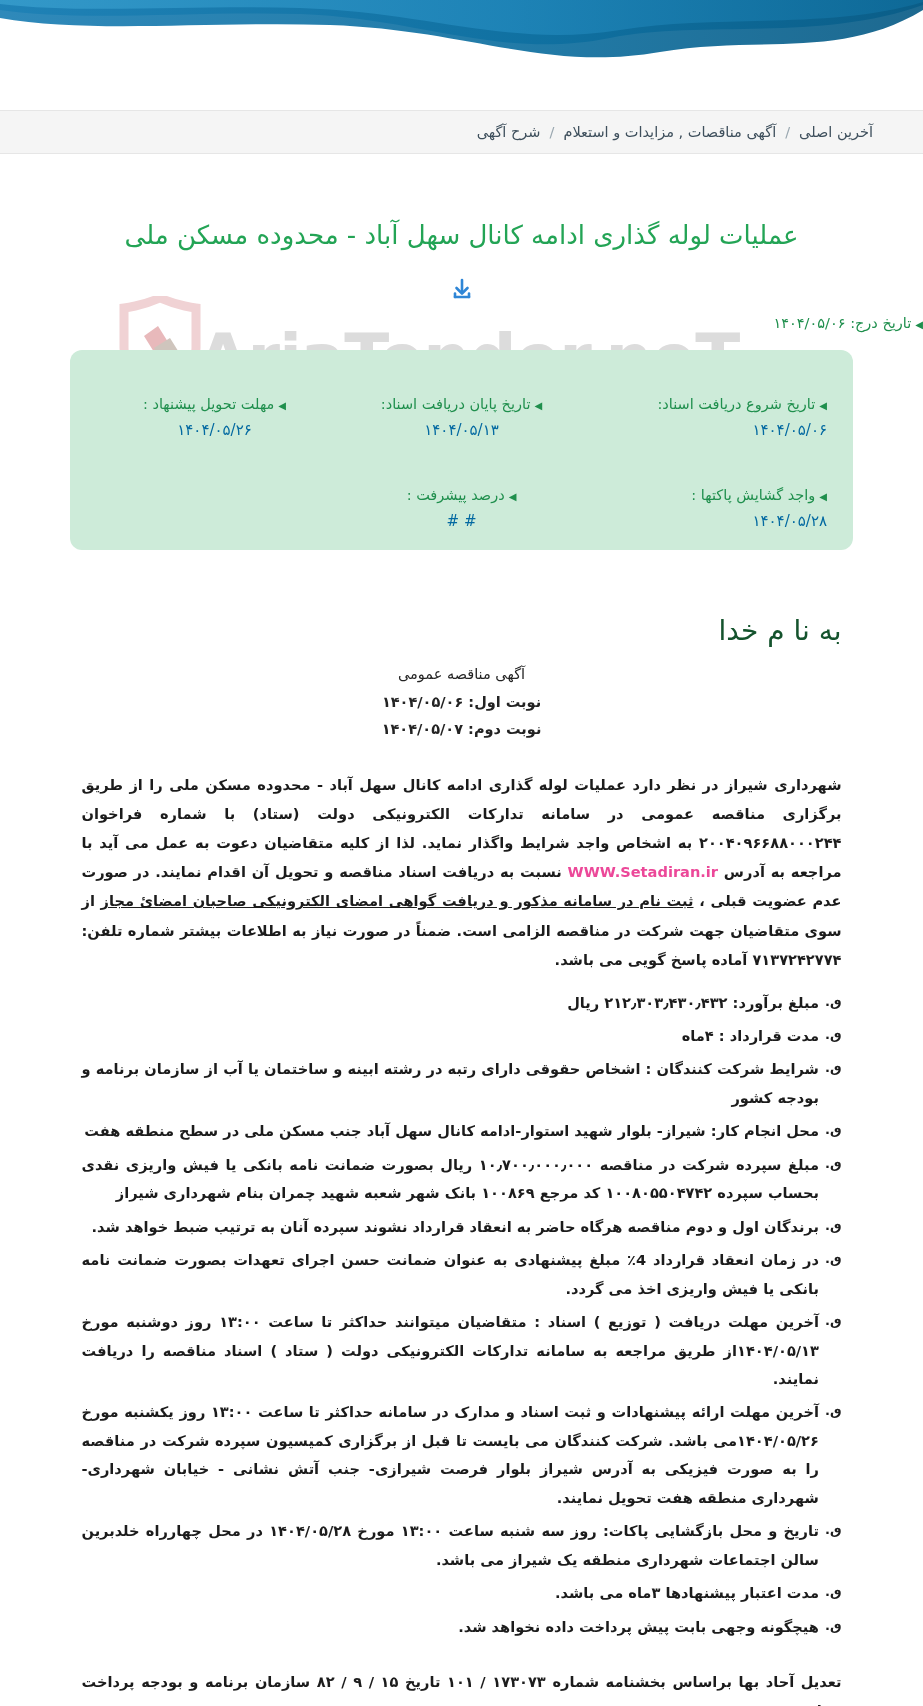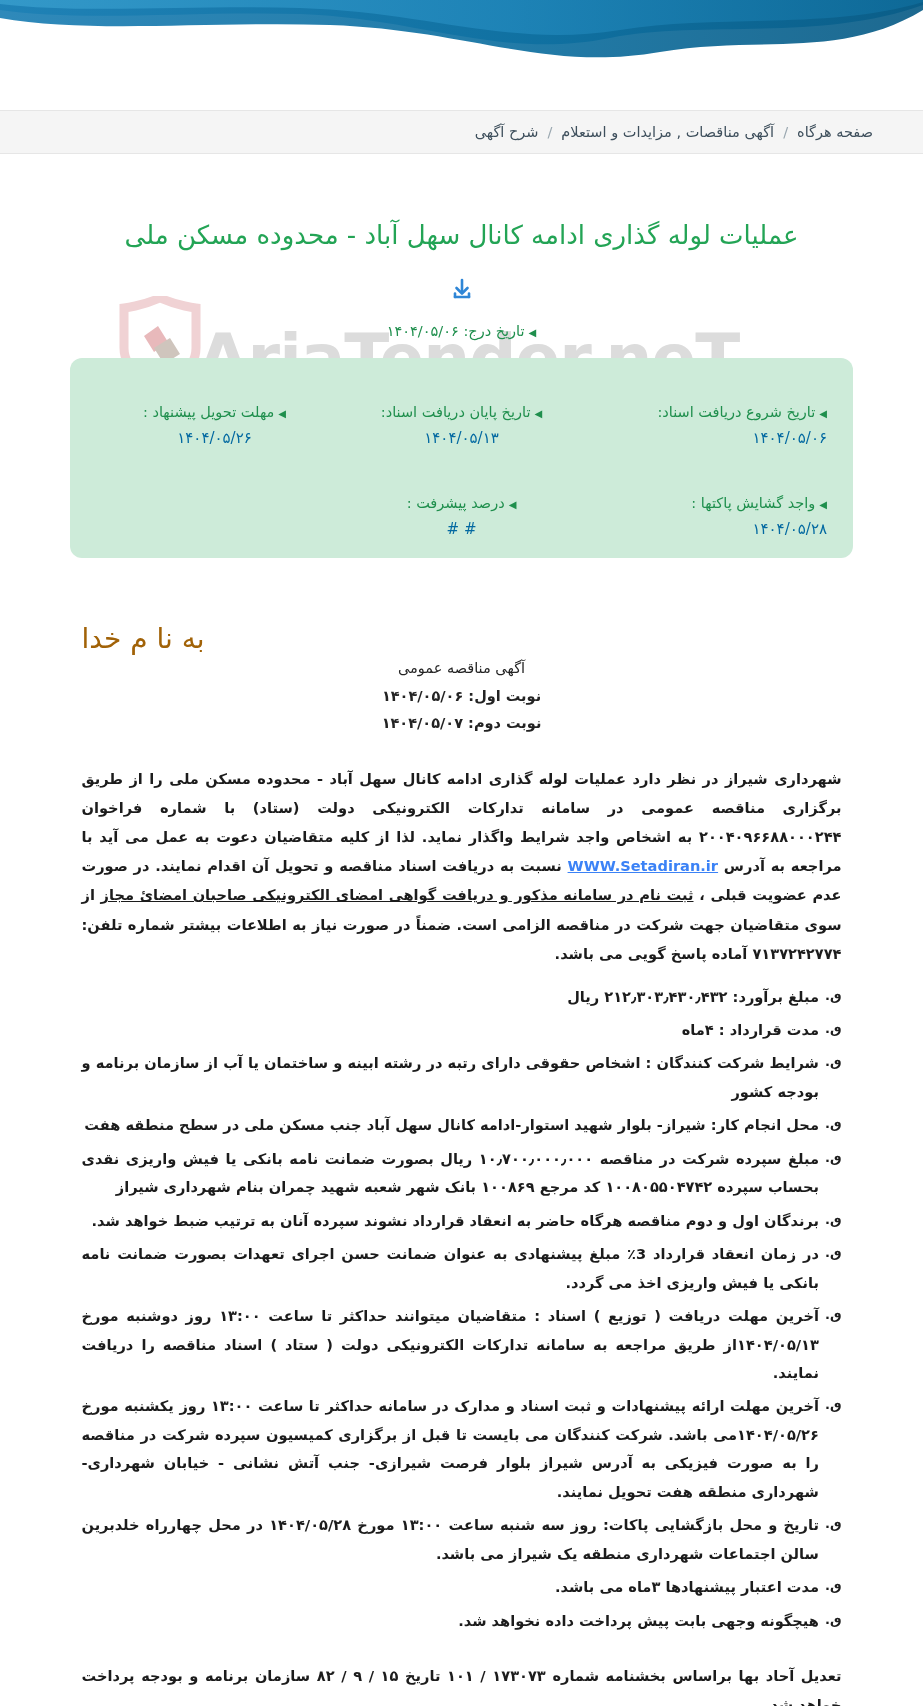--- a/index.html
+++ b/index.html
@@ -87,22 +87,22 @@
     left: 86px;
     top: 30px;
     white-space: nowrap;
   }
   .wm-shield { position: absolute; left: 0; top: 6px; }
 
   
   .post-date-row {
     position: relative;
     z-index: 3;
-    text-align: center;
-    margin-top: 14px;
+    text-align: right;
+    margin-top: 6px;
     direction: rtl;
   }
   .post-date {
     color: #1f8f4d;
     font-size: 14.5px;
     display: inline-block;
     direction: rtl;
   }
   .tri { color: #1f8f4d; font-size: 10px; margin-left: 4px; }
 
@@ -141,43 +141,43 @@
   
   .doc {
     position: relative;
     z-index: 3;
     direction: rtl;
     width: 760px;
     margin: 64px auto 0 auto;
     color: #232323;
   }
   .besmellah {
-    text-align: left;
+    text-align: right;
     font-size: 28px;
-    color: #a16207;
+    color: #14532d;
     letter-spacing: 3px;
-    margin-bottom: 0;
+    margin-bottom: 14px;
   }
   .center-line {
     text-align: center;
     font-size: 14.5px;
     line-height: 1.9;
     color: #232323;
   }
   .center-line.bold { font-weight: bold; }
 
   .para {
     text-align: justify;
     font-size: 14.6px;
     line-height: 2.0;
     font-weight: bold;
     margin-top: 26px;
     color: #1c1c1c;
   }
-  .para .link { color: #3b82f6; direction: ltr; unicode-bidi: embed; font-weight: bold; text-decoration: underline; }
+  .para .link { color: #ec4899; direction: ltr; unicode-bidi: embed; font-weight: bold; }
   .para .ul { text-decoration: underline; }
 
   .bullets { margin-top: 12px; }
   .bullet {
     display: flex;
     flex-direction: row;
     align-items: flex-start;
     gap: 6px;
     font-size: 14.6px;
     line-height: 1.95;
@@ -212,21 +212,21 @@
       </linearGradient>
     </defs>
     <path d="M0,0 L923,0 L923,5 C820,42 700,20 610,38 C500,60 420,18 300,14 C190,11 80,22 0,10 Z" fill="url(#gLight)"></path>
     <path d="M0,0 L923,0 L923,10 C840,60 760,35 660,52 C545,72 470,30 330,25 C210,21 90,34 0,18 Z" fill="url(#gDark)" opacity="0.92"></path>
     <path d="M0,0 L923,0 L923,2 C830,30 720,14 620,30 C510,48 430,12 300,8 C190,5 80,14 0,4 Z" fill="url(#gLight)" opacity="0.75"></path>
   </svg>
 </div>
 
 <div class="breadcrumb-bar">
   <nav class="breadcrumb">
-    <a href="#">صفحه هرگاه</a>
+    <a href="#">آخرین اصلی</a>
     <span class="sep">/</span>
     <a href="#">آگهی مناقصات , مزایدات و استعلام</a>
     <span class="sep">/</span>
     <span>شرح آگهی</span>
   </nav>
 </div>
 
 <div class="title-wrap">
   <h1 class="tender-title">عملیات لوله گذاری ادامه کانال سهل آباد - محدوده مسکن ملی</h1>
   <div class="download-row">
@@ -330,21 +330,21 @@
     <div class="bullet">
         <span class="dot">ٯ.</span>
         <span class="btext">مبلغ سپرده شرکت در مناقصه ۱۰٫۷۰۰٫۰۰۰٫۰۰۰ ریال بصورت ضمانت نامه بانکی یا فیش واریزی نقدی بحساب سپرده ۱۰۰۸۰۵۵۰۴۷۴۲ کد مرجع ۱۰۰۸۶۹ بانک شهر شعبه شهید چمران بنام شهرداری شیراز</span>
       </div>
     <div class="bullet">
         <span class="dot">ٯ.</span>
         <span class="btext">برندگان اول و دوم مناقصه هرگاه حاضر به انعقاد قرارداد نشوند سپرده آنان به ترتیب ضبط خواهد شد.</span>
       </div>
     <div class="bullet">
         <span class="dot">ٯ.</span>
-        <span class="btext">در زمان انعقاد قرارداد 3٪ مبلغ پیشنهادی به عنوان ضمانت حسن اجرای تعهدات بصورت ضمانت نامه بانکی یا فیش واریزی اخذ می گردد.</span>
+        <span class="btext">در زمان انعقاد قرارداد 4٪ مبلغ پیشنهادی به عنوان ضمانت حسن اجرای تعهدات بصورت ضمانت نامه بانکی یا فیش واریزی اخذ می گردد.</span>
       </div>
     <div class="bullet">
         <span class="dot">ٯ.</span>
         <span class="btext">آخرین مهلت دریافت ( توزیع ) اسناد : متقاضیان میتوانند حداکثر تا ساعت ۱۳:۰۰ روز دوشنبه مورخ ۱۴۰۴/۰۵/۱۳از طریق مراجعه به سامانه تدارکات الکترونیکی دولت ( ستاد ) اسناد مناقصه را دریافت نمایند.</span>
       </div>
     <div class="bullet">
         <span class="dot">ٯ.</span>
         <span class="btext">آخرین مهلت ارائه پیشنهادات و ثبت اسناد و مدارک در سامانه حداکثر تا ساعت ۱۳:۰۰ روز یکشنبه مورخ ۱۴۰۴/۰۵/۲۶می باشد. شرکت کنندگان می بایست تا قبل از برگزاری کمیسیون سپرده شرکت در مناقصه را به صورت فیزیکی به آدرس شیراز بلوار فرصت شیرازی- جنب آتش نشانی - خیابان شهرداری-شهرداری منطقه هفت تحویل نمایند.</span>
       </div>
     <div class="bullet">

